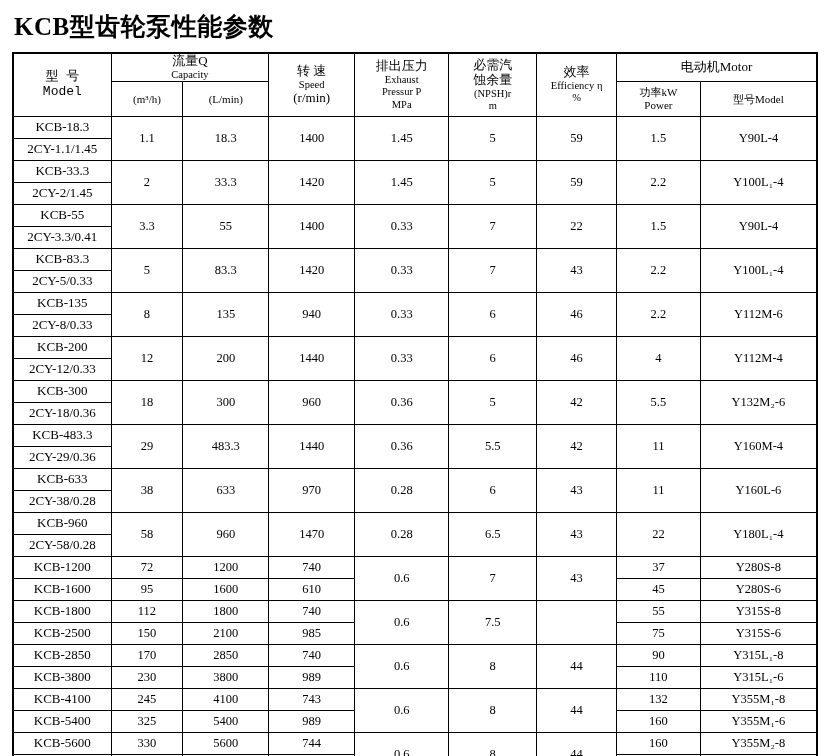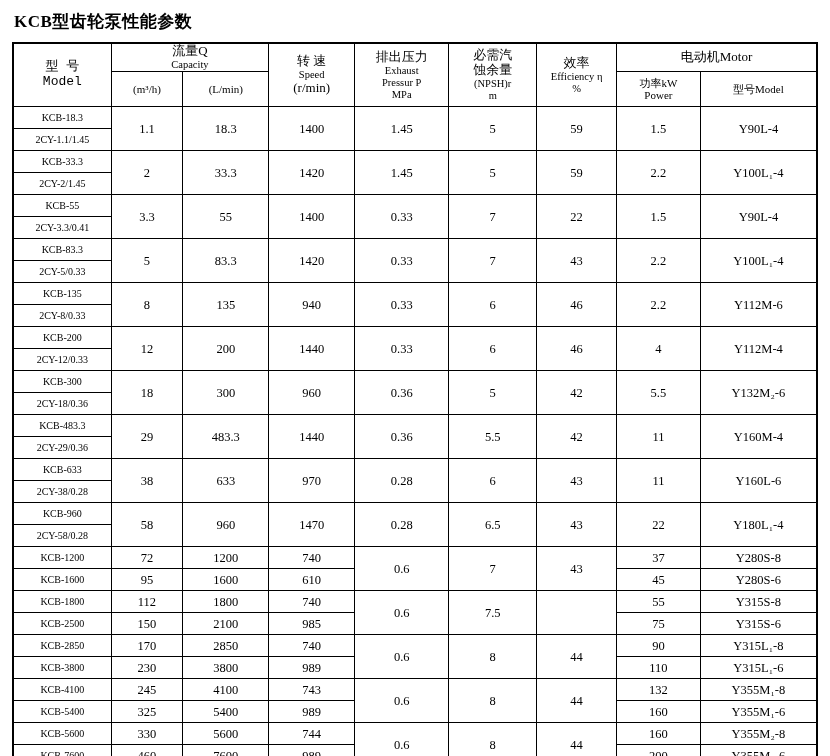--- a/index.html
+++ b/index.html
@@ -16,21 +16,21 @@
   }
   #page {
     position: relative;
     width: 830px;
     height: 756px;
     box-sizing: border-box;
     padding: 10px 12px 0 12px;
   }
   #doc-title {
     font-family: "Liberation Serif", serif;
-    font-size: 17px;
+    font-size: 25px;
     font-weight: 700;
     letter-spacing: 0.5px;
     margin: 2px 0 10px 2px;
     line-height: 1.2;
   }
   table.spec {
     border-collapse: collapse;
     width: 806px;
     table-layout: fixed;
     font-size: 12px;
@@ -60,21 +60,21 @@
     font-weight: normal;
   }
   .grp-sub {
     font-size: 10.5px;
   }
   .unit {
     font-size: 13px;
   }
   .model-cell {
     height: 21px;
-    font-size: 10px;
+    font-size: 13px;
     text-align: left;
     padding-left: 6px;
   }
   .data-cell {
     font-size: 12.5px;
   }
   .hdr-model {
     line-height: 1.25;
     font-size: 13px;
     font-family: Liberation Mono, monospace;

